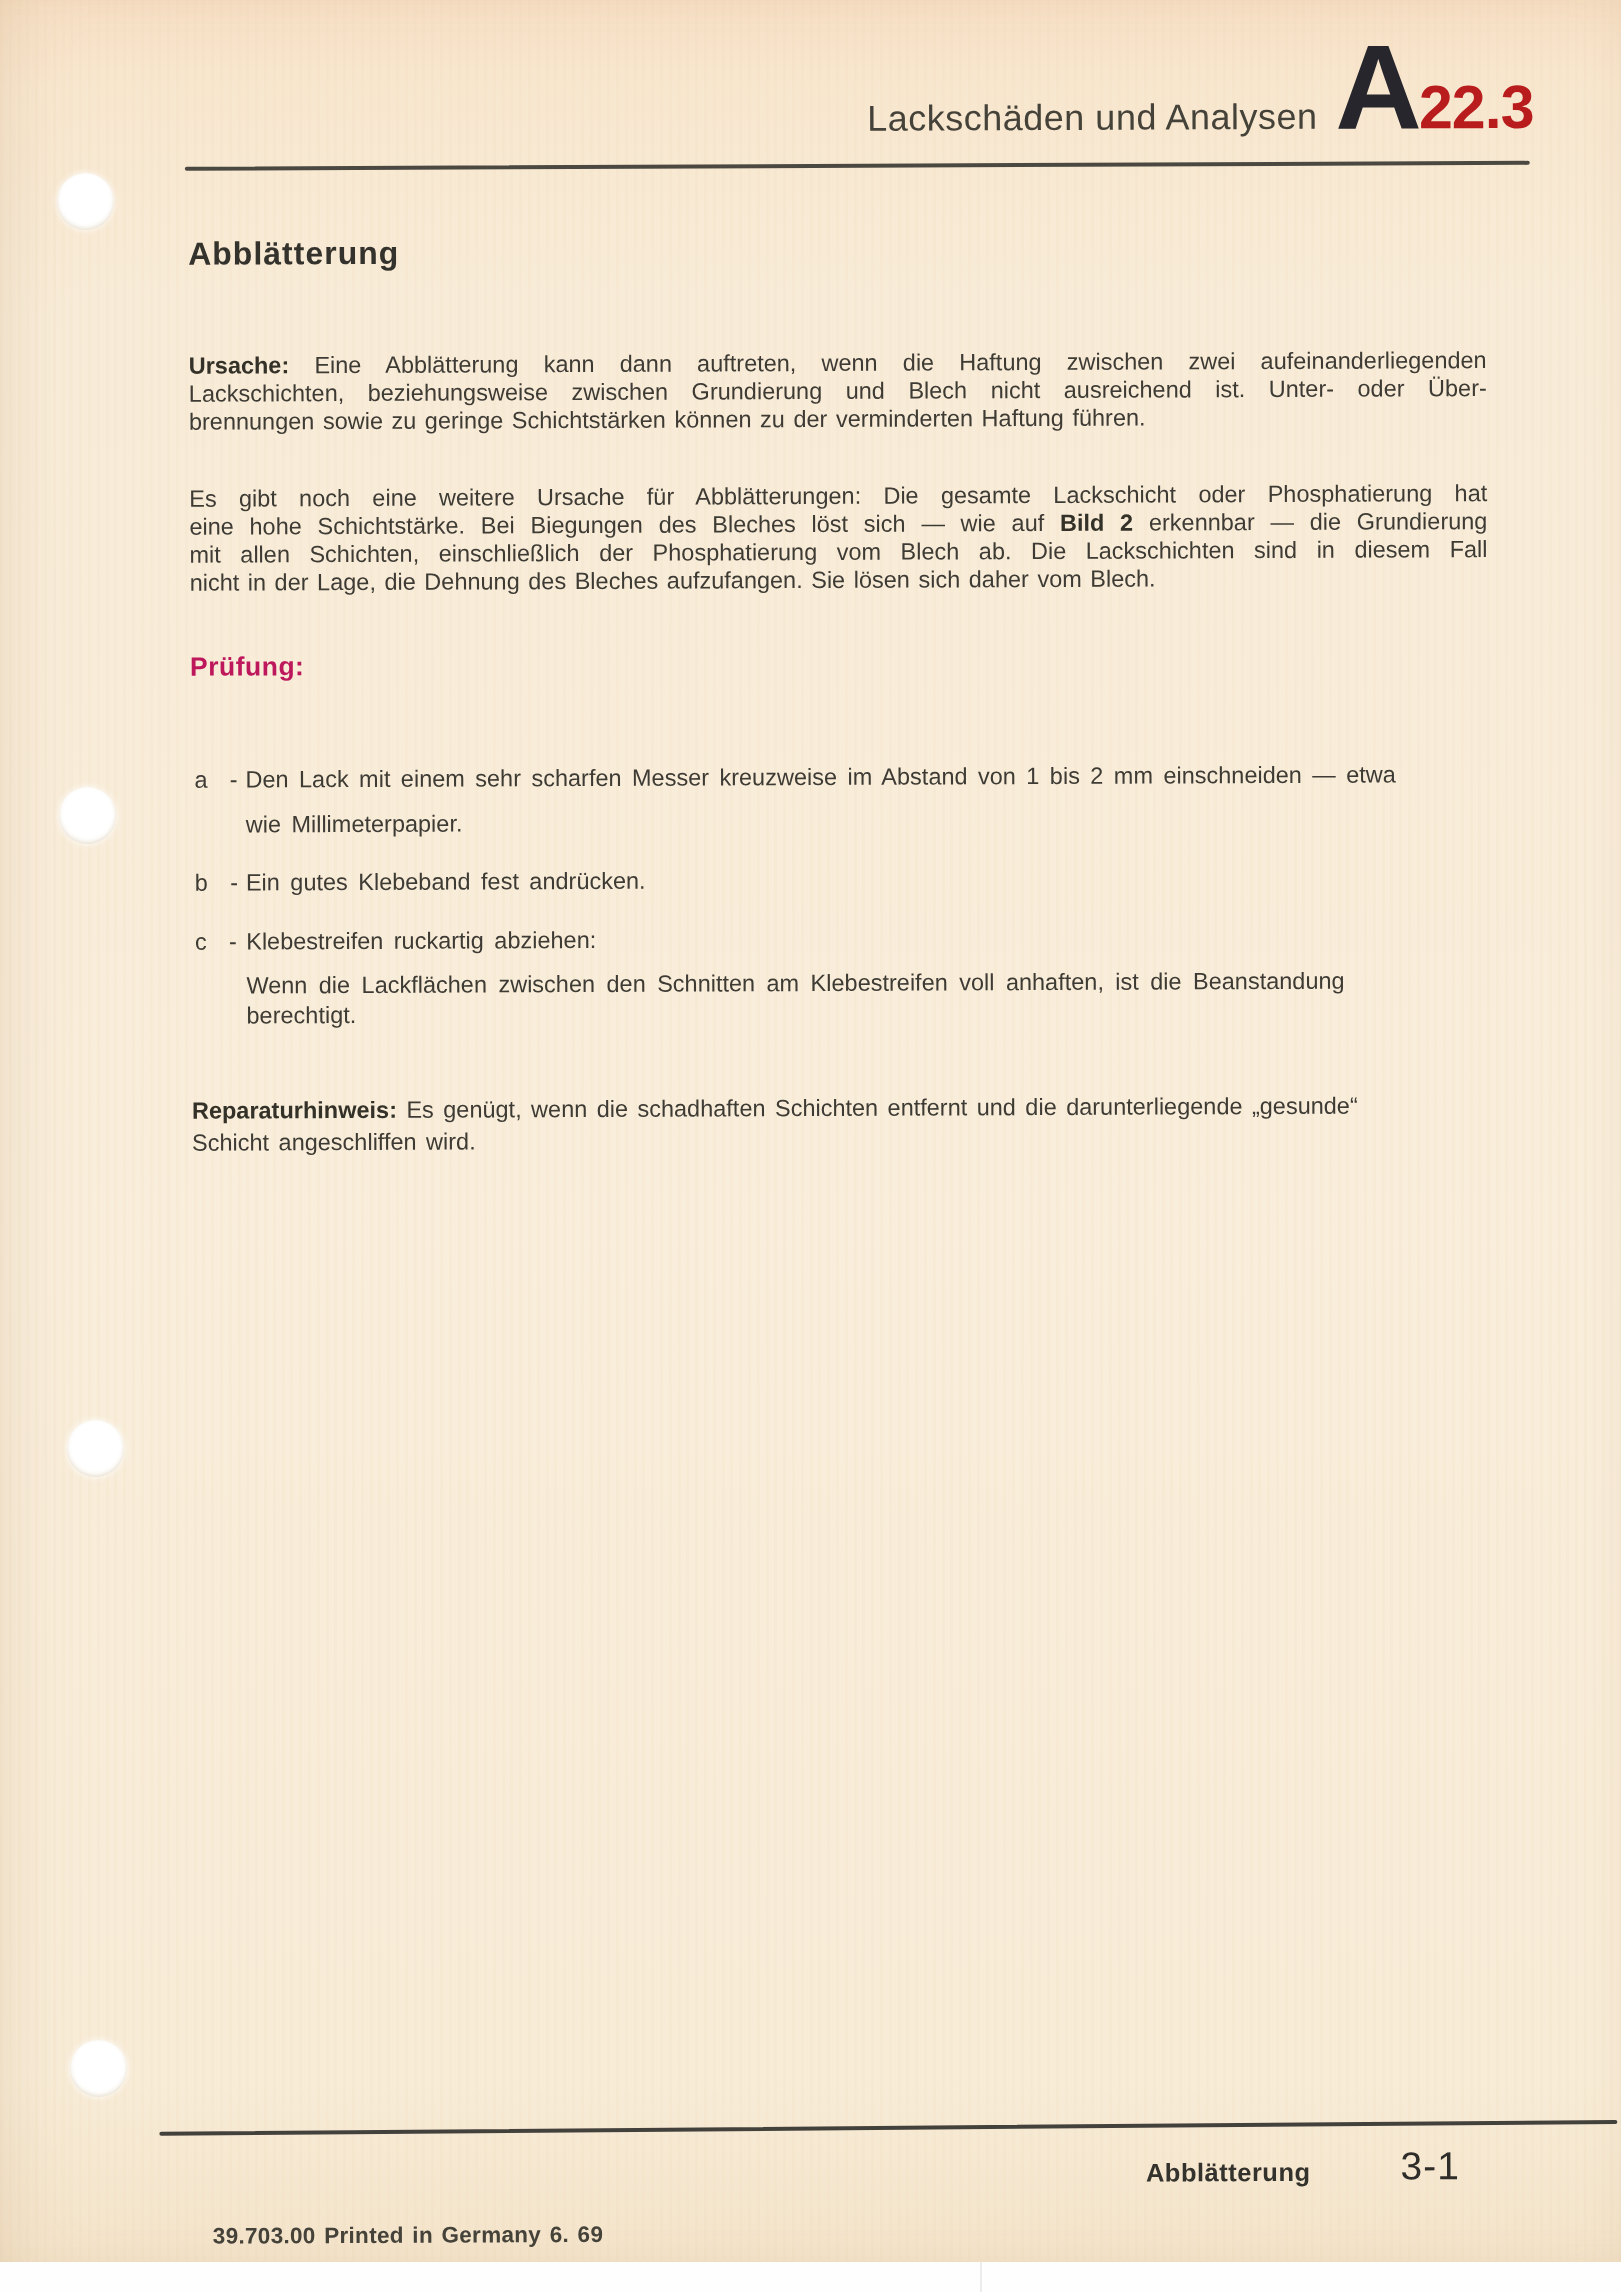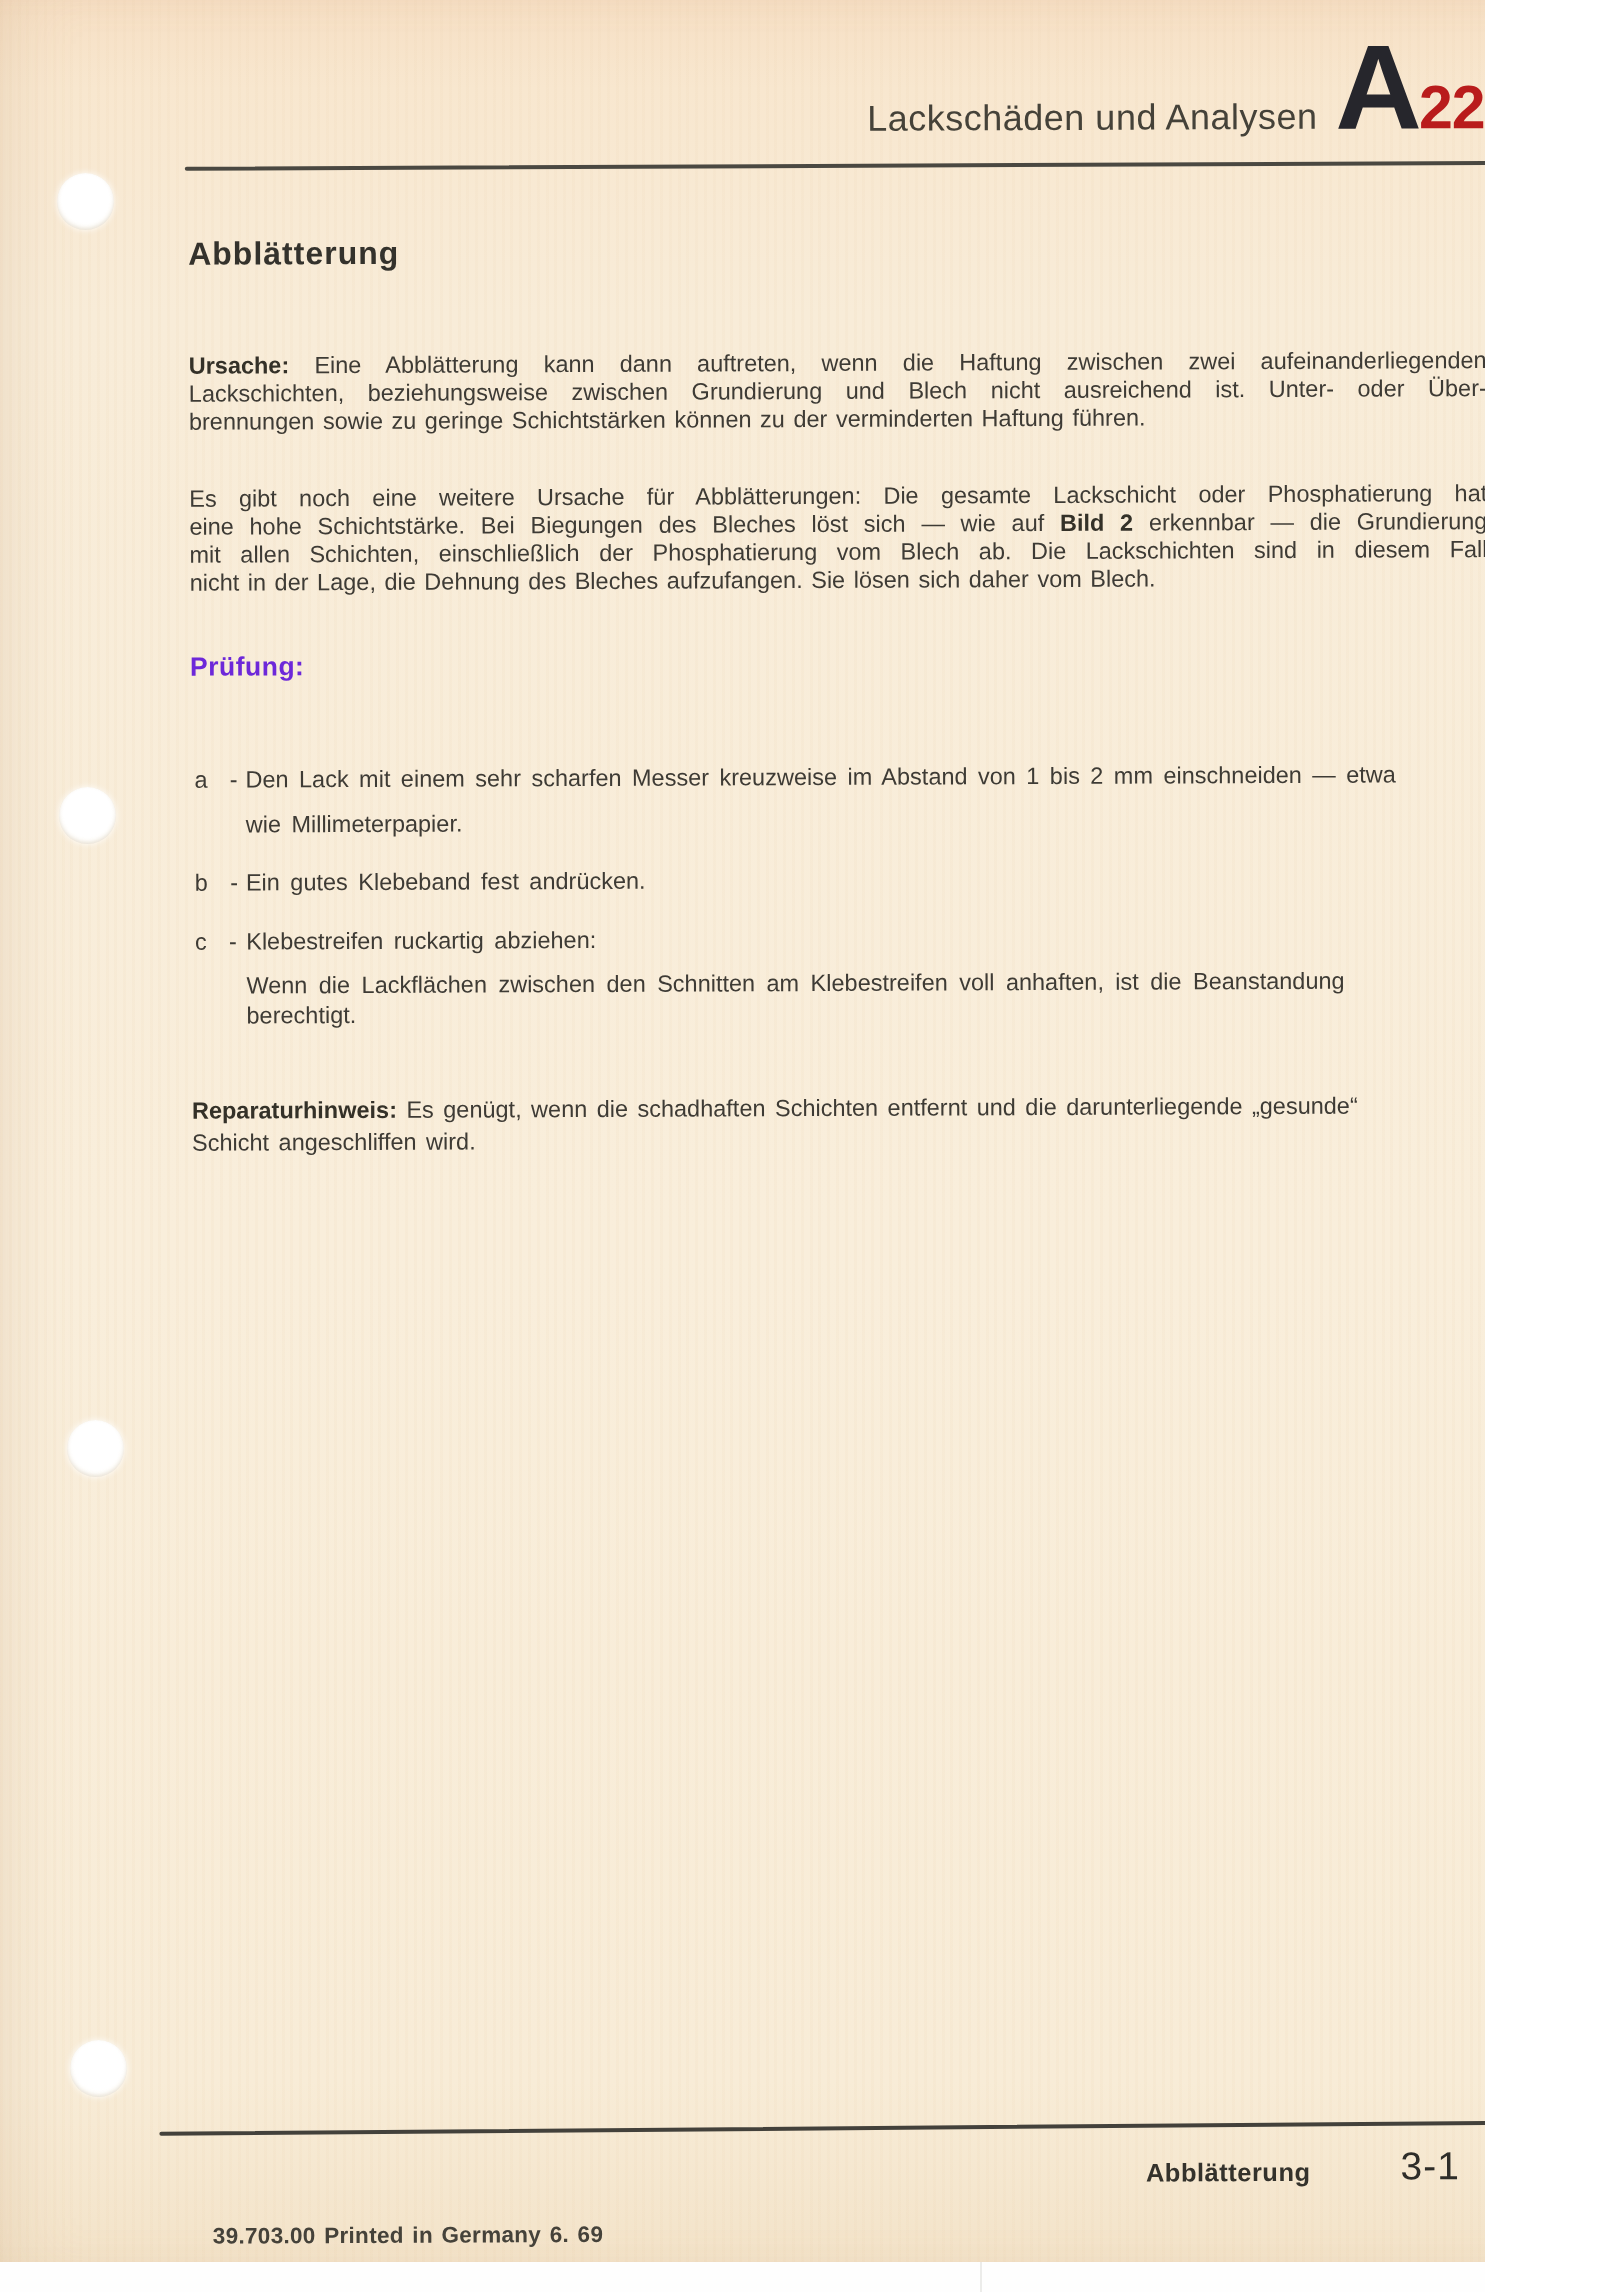--- a/index.html
+++ b/index.html
@@ -1,18 +1,18 @@
 <!DOCTYPE html>
 <html><head>
 <meta charset="utf-8">
 <style>
   html, body { margin: 0; padding: 0; background: #ffffff; }
   #canvas {
     position: relative;
-    width: 1485px;
+    width: 1621px;
     height: 2293px;
     overflow: hidden;
     font-family: "Liberation Sans", sans-serif;
     background: #ffffff;
   }
   
   #paper {
     position: absolute;
     left: 0; top: 0;
     width: 1621px; height: 2262px;
@@ -60,21 +60,21 @@
   }
   .para { position: absolute; left: 192px; width: 1298px; font-size: 23.5px; line-height: 28px;
           color: #3e3b35; word-spacing: 2px; }
   .para b { color: #343128; }
   .jline { text-align: justify; text-align-last: justify; }
   .pline { text-align: left; }
   #para-ursache { top: 349px; }
   #para-second  { top: 482px; }
   .subhead {
     position: absolute; left: 192px; top: 649px;
-    font-size: 26.5px; font-weight: 700; color: #6d28d9; letter-spacing: 0.5px;
+    font-size: 26.5px; font-weight: 700; color: #be185d; letter-spacing: 0.5px;
   }
   .list-item { position: absolute; left: 192px; width: 1304px; font-size: 23.5px;
                color: #3e3b35; word-spacing: 3.9px; }
   .list-item .marker { position: absolute; left: 3.9px; top: 0; letter-spacing: 5.9px; }
   .list-item .item-lines { margin-left: 55px; }
   #item-a { top: 755px; line-height: 45px; }
   #item-b { top: 866px; line-height: 28px; }
   #item-c { top: 925px; line-height: 28px; }
   #item-c-note { position: absolute; left: 247px; top: 968px; width: 1245px;
                  font-size: 23.5px; line-height: 30px; color: #3e3b35; word-spacing: 4.9px; }

